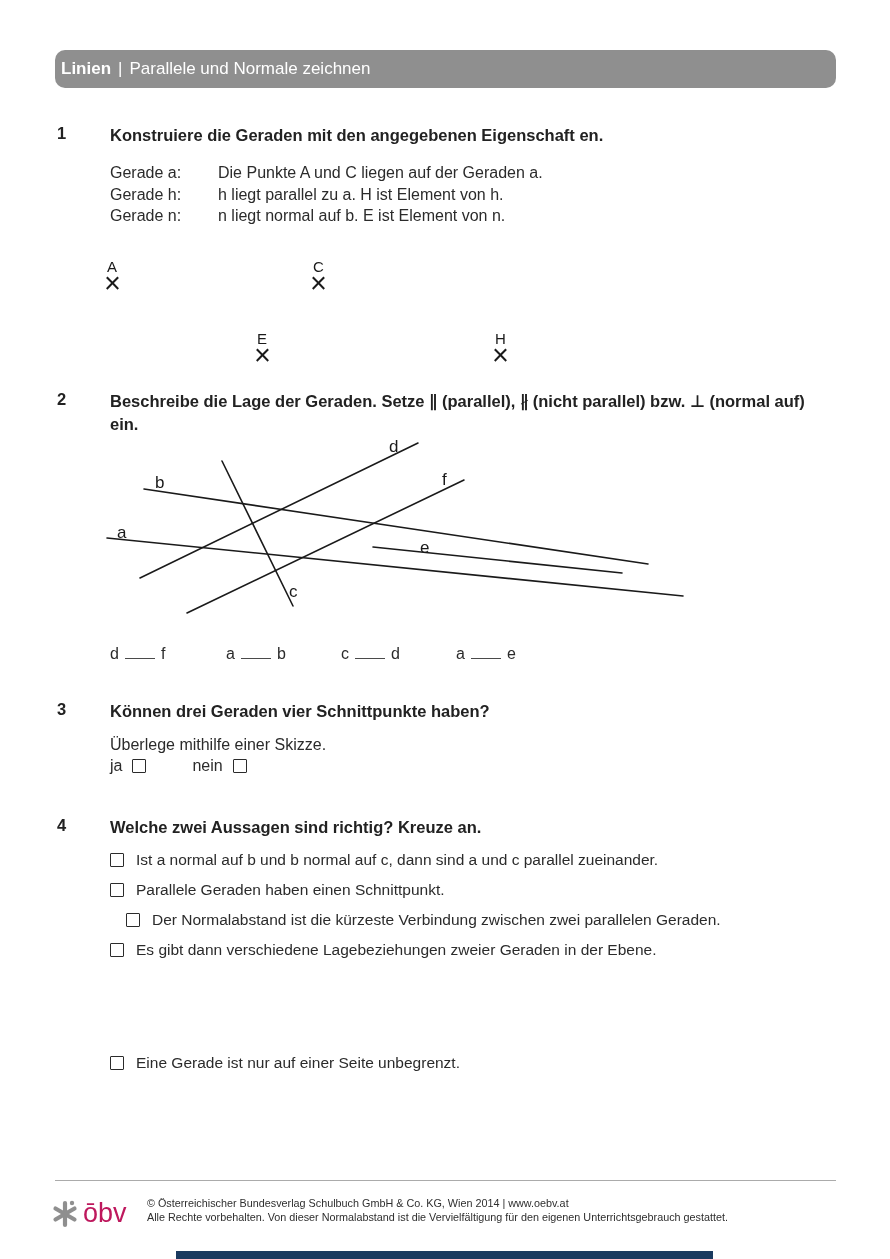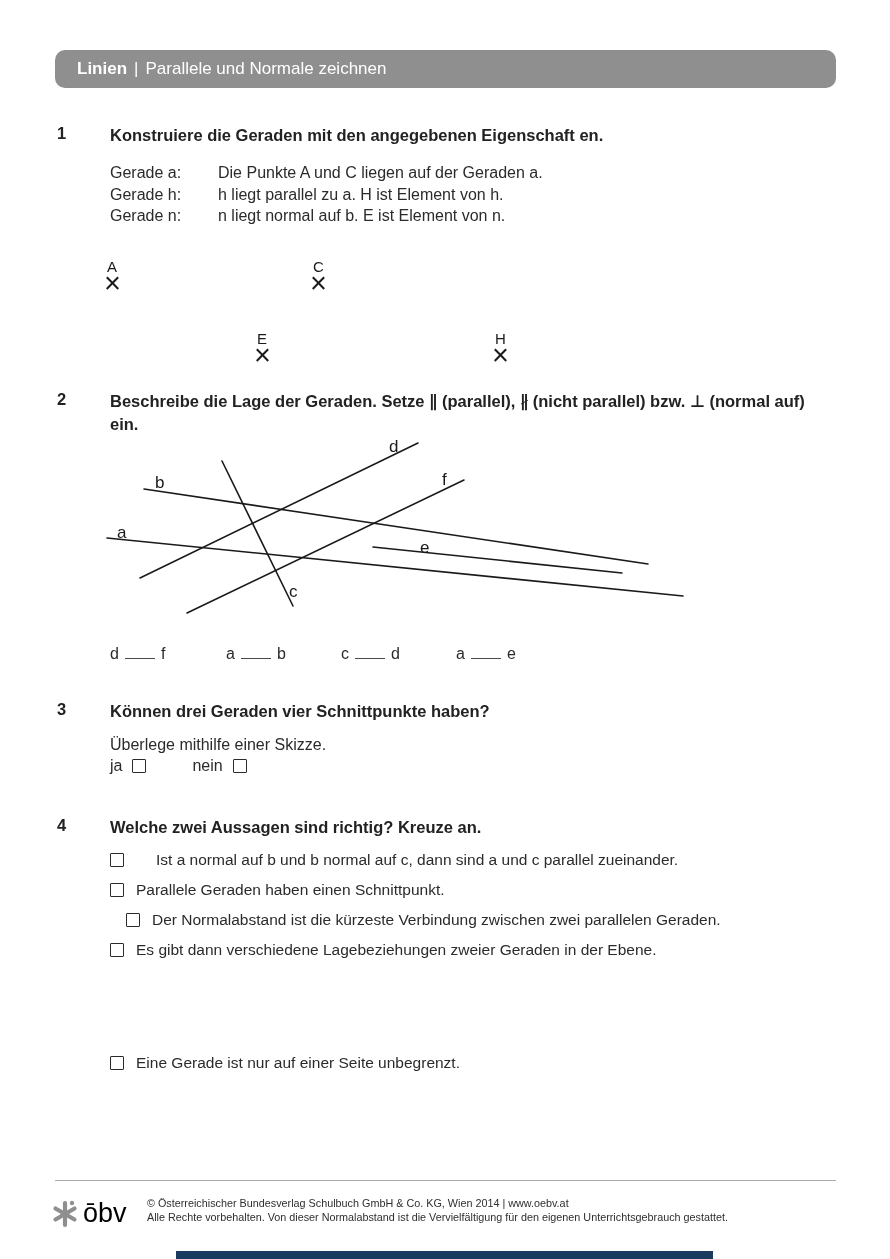--- a/index.html
+++ b/index.html
@@ -1,21 +1,21 @@
 <!DOCTYPE html>
 <html lang="de"><head>
 <meta charset="utf-8">
 <style>
   html,body{margin:0;padding:0;background:#ffffff;}
   .page{position:relative;width:890px;height:1259px;background:#ffffff;overflow:hidden;
         font-family:"Liberation Sans","DejaVu Sans",sans-serif;color:#2b2b2b;}
 
   
   .header-bar{position:absolute;left:55px;top:50px;width:781px;height:38px;border-radius:10px;
-              display:flex;align-items:center;padding-left:22px;box-sizing:border-box;
+              display:flex;align-items:center;padding-left:6px;box-sizing:border-box;
               color:#ffffff;font-size:17px;}
   .header-bar .b{font-weight:bold;margin-right:7px;}
   .header-bar .sep{margin-right:7px;font-weight:300;}
 
   
   .task-num{position:absolute;left:57px;font-weight:bold;font-size:16.5px;color:#222;}
   .task-heading{position:absolute;left:110px;font-weight:bold;font-size:16.5px;color:#222;line-height:22.5px;}
 
   
   .gerade-table{position:absolute;left:110px;top:162px;font-size:16px;line-height:21.6px;color:#2b2b2b;}
@@ -46,21 +46,21 @@
   .opt-spacer{display:inline-block;width:46px;}
 
   
   .statement-row{position:absolute;left:110px;display:flex;align-items:center;font-size:15.5px;color:#2b2b2b;}
   .statement-row .cbox{margin-right:12px;flex:0 0 auto;}
 
   
   .footer-divider{position:absolute;left:55px;top:1180px;width:781px;height:1px;background:#ababab;}
   .footer-logo{position:absolute;left:50px;top:1198px;display:flex;align-items:center;}
   .logo-star{width:30px;height:30px;}
-  .logo-text{font-size:27px;color:#000000;margin-left:3px;line-height:28px;}
+  .logo-text{font-size:27px;color:#be185d;margin-left:3px;line-height:28px;}
   .footer-copy{position:absolute;left:147px;top:1197px;font-size:10.8px;line-height:13.5px;color:#2e2e2e;}
   .bottom-edge-bar{position:absolute;left:176px;top:1251px;width:537px;height:8px;}
 </style>
 </head>
 <body>
 
 <div class="page">
 
   <div class="header-bar" style="background: rgb(143, 143, 143); color: rgb(255, 255, 255);">
     <span class="b">Linien</span>
@@ -146,21 +146,21 @@
     <span>ja</span>
     <span class="cbox"></span>
     <span class="opt-spacer"></span>
     <span>nein</span>
     <span class="cbox"></span>
   </div>
 
   <div class="task-num" style="top:816px;">4</div>
   <div class="task-heading" style="top:816px;">Welche zwei Aussagen sind richtig? Kreuze an.</div>
 
-  <div class="statement-row" style="top:851px;gap:20px;">
+  <div class="statement-row" style="top:851px;">
     <span class="cbox"></span>
     <span>Ist a normal auf b und b normal auf c, dann sind a und c parallel zueinander.</span>
   </div>
   <div class="statement-row" style="top:881px;">
     <span class="cbox"></span>
     <span>Parallele Geraden haben einen Schnittpunkt.</span>
   </div>
   <div class="statement-row" style="top:911px;padding-left:16px;">
     <span class="cbox"></span>
     <span>Der Normalabstand ist die kürzeste Verbindung zwischen zwei parallelen Geraden.</span>

